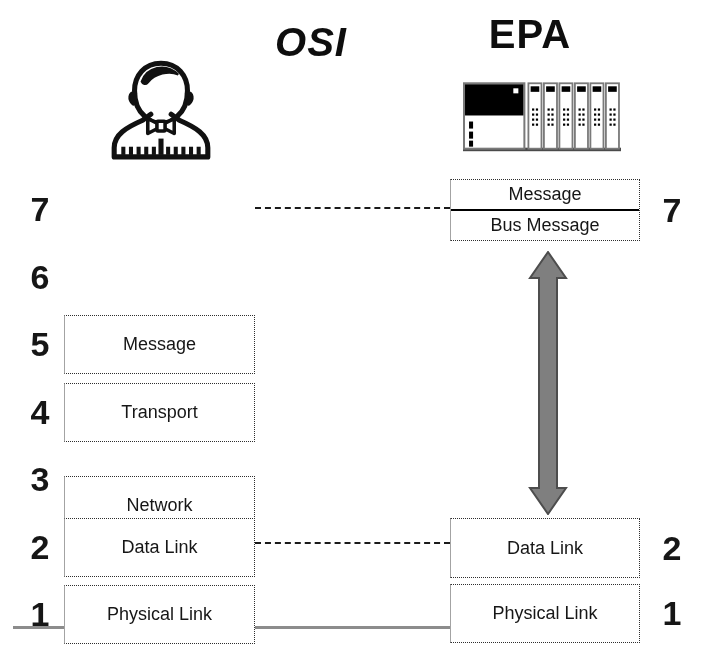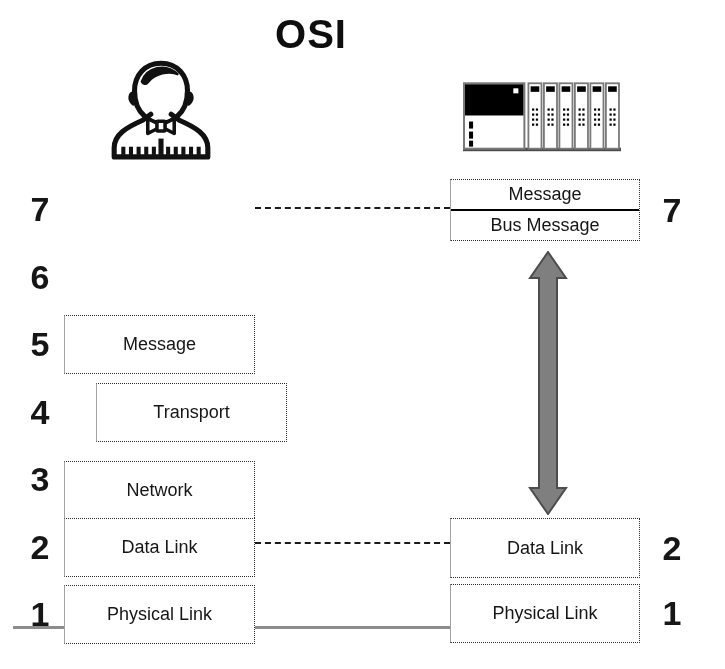--- a/index.html
+++ b/index.html
@@ -26,21 +26,22 @@
   .epa-row.top{border-bottom:2px solid #000;}
   .dash{position:absolute;height:0;border-top:2px dashed #1a1a1a;z-index:1;}
   .grayline{position:absolute;height:3px;background:#8c8c8c;z-index:0;}
   .absicon{position:absolute;z-index:2;}
 </style>
 </head>
 <body>
 
 <div class="canvas">
 
-  <div class="title" style="left:236px;top:14px;width:150px;">OSI</div>
+  <div class="title" style="left:236px;top:22px;width:150px;font-style:italic;">OSI</div>
+  <div class="title" style="left:455px;top:14px;width:150px;">EPA</div>
 
   <svg class="absicon" style="left:104px;top:49px;" width="114" height="112" viewBox="0 0 112 110">
     <g stroke="#111" stroke-width="5" fill="none" stroke-linecap="round" stroke-linejoin="round">
       <path d="M56 14 C40 14 30 26 30 41 C30 52 34 61 40 66 C45 71 50 73 56 73 C62 73 67 71 72 66 C78 61 82 52 82 41 C82 26 72 14 56 14 Z"></path>
       <path d="M30 44 C26 43 25 49 29 53"></path>
       <path d="M82 44 C86 43 87 49 83 53"></path>
       <path d="M46 64 L38 70 C22 77 10 84 10 97 L10 106 L102 106 L102 97 C102 84 90 77 74 70 L66 64"></path>
     </g>
     <path d="M37 32 C42 18 60 13 73 25 C64 21 50 24 43 33 C41 35.5 38 34.5 37 32 Z" fill="#111" stroke="#111" stroke-width="2"></path>
     <g fill="#fff" stroke="#111" stroke-width="3.5" stroke-linejoin="round">
@@ -106,24 +107,24 @@
   <div class="lnum" style="left:14px;top:248px;width:52px;height:59px;">6</div>
   <div class="lnum" style="left:14px;top:315px;width:52px;height:59px;">5</div>
   <div class="lnum" style="left:14px;top:383px;width:52px;height:59px;">4</div>
   <div class="lnum" style="left:14px;top:450px;width:52px;height:59px;">3</div>
   <div class="lnum" style="left:14px;top:518px;width:52px;height:59px;">2</div>
   <div class="lnum" style="left:14px;top:585px;width:52px;height:59px;">1</div>
 
   <div class="layerbox" style="left:64px;top:315px;width:191px;height:59px;">
       <span>Message</span>
     </div>
-  <div class="layerbox" style="left:64px;top:383px;width:191px;height:59px;margin-left:32px;">
+  <div class="layerbox" style="left:64px;top:383px;width:191px;height:59px;">
       <span>Transport</span>
     </div>
-  <div class="layerbox" style="left:64px;top:461px;width:191px;height:59px;">
+  <div class="layerbox" style="left:64px;top:476px;width:191px;height:59px;">
       <span>Network</span>
     </div>
   <div class="layerbox" style="left:64px;top:518px;width:191px;height:59px;">
       <span>Data Link</span>
     </div>
   <div class="layerbox" style="left:64px;top:585px;width:191px;height:59px;">
       <span>Physical Link</span>
     </div>
 
   <div class="layerbox epa-app" style="left:450px;top:179px;width:190px;height:62px;">

